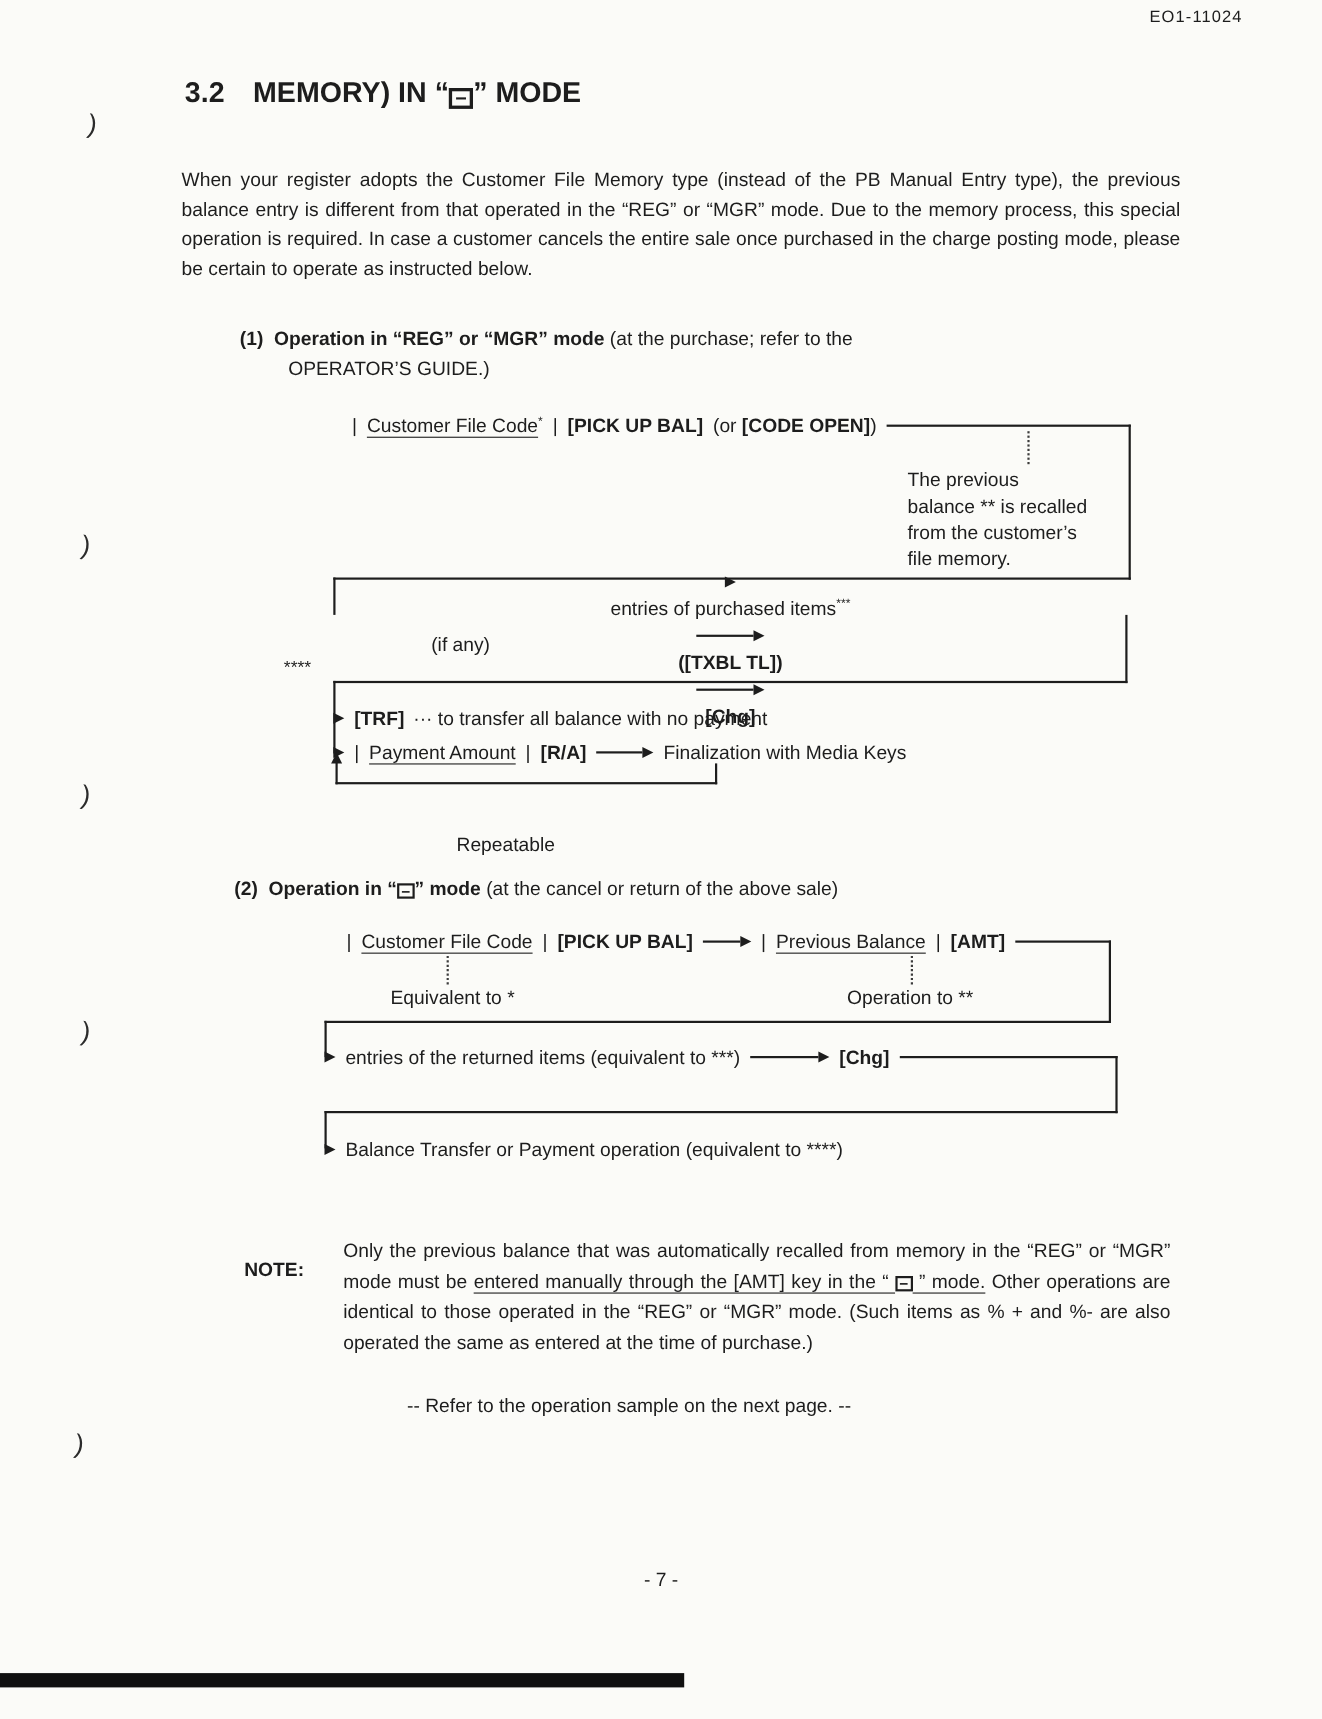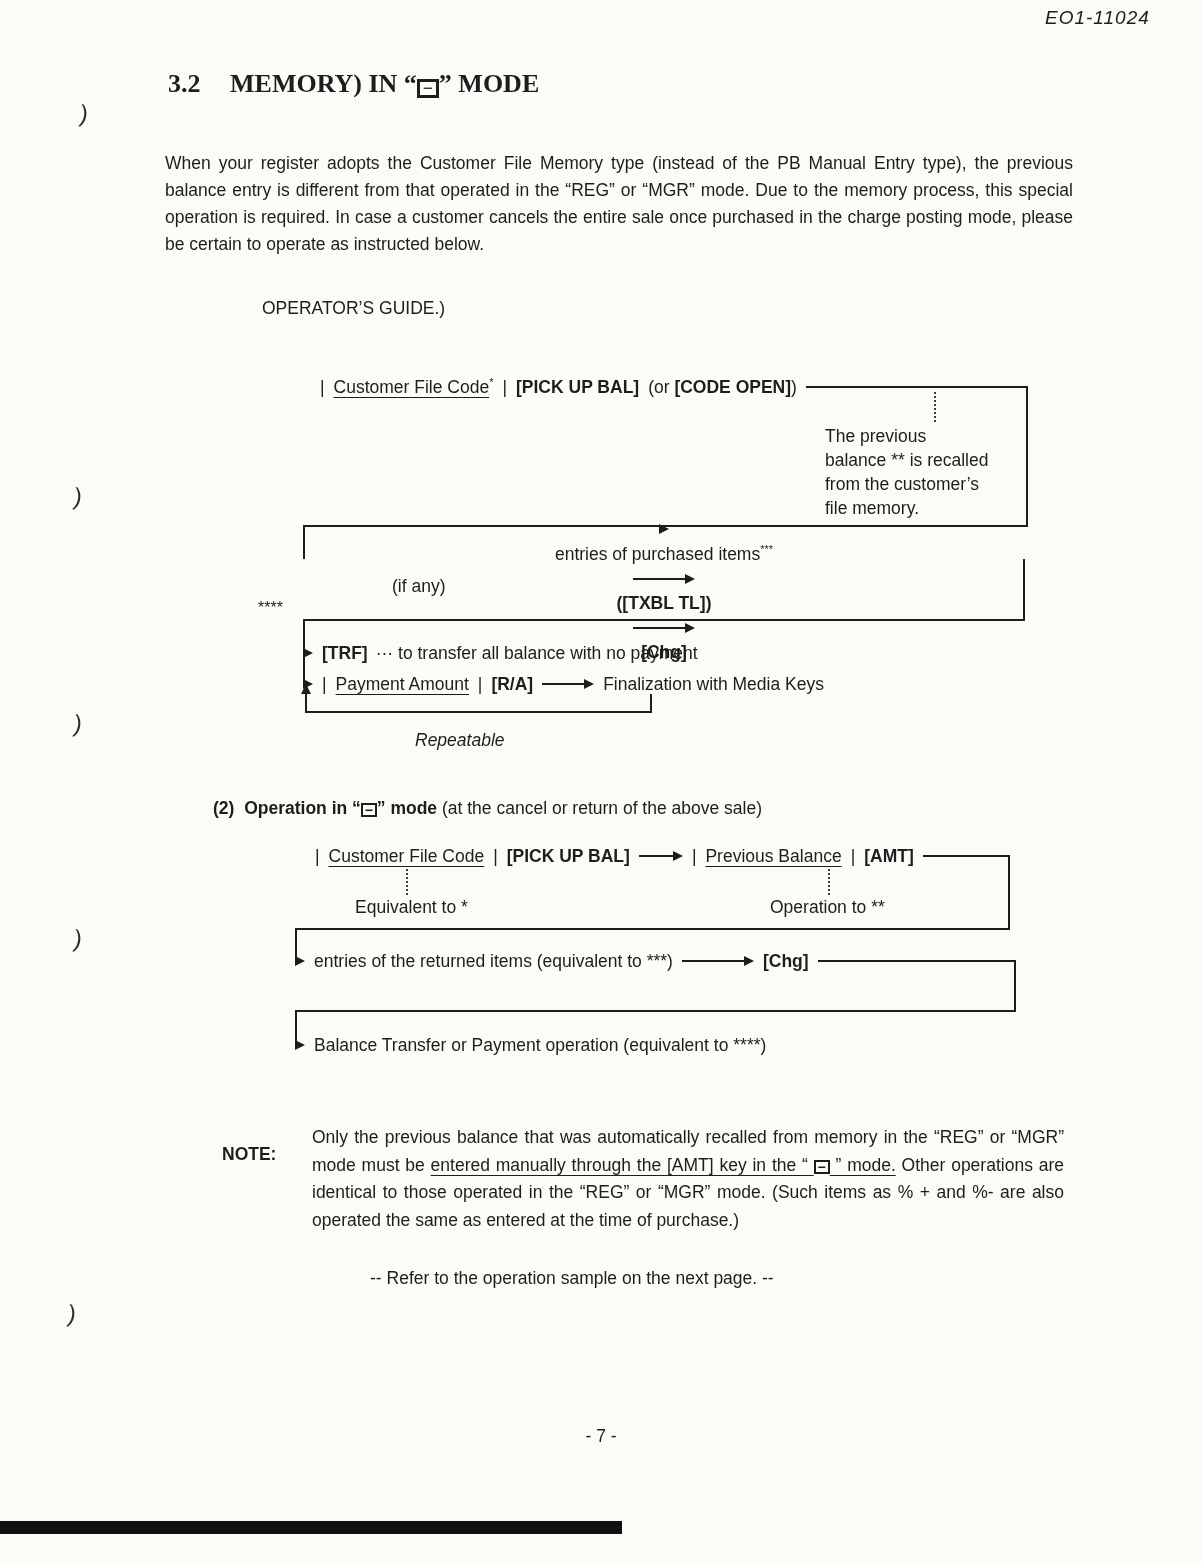--- a/index.html
+++ b/index.html
@@ -20,21 +20,21 @@
   .larrow { display:inline-flex; align-items:center; flex:0 0 auto; }
   .flowrow { position:absolute; display:flex; align-items:center; gap:9px; height:26px; white-space:nowrap; }
   sup { font-size:11px; vertical-align:7px; }
   .ulab { text-decoration:underline; text-underline-offset:4px; }
   b { font-weight:bold; }
   .bminus {
     display:inline-block; width:16px; height:14px; border:2px solid #1d1d1d;
     line-height:10px; text-align:center; font-size:14px; font-weight:bold; vertical-align:-1px;
   }
   .bminus-lg { width:22px; height:19px; border:3px solid #1d1d1d; line-height:13px; font-size:18px; vertical-align:-2px; }
-  .doc-code { font-size:19px; letter-spacing:1px;font-style:italic; }
+  .doc-code { font-size:15px; letter-spacing:1px; }
   .heading { display:flex; font-size:26px; font-weight:bold; line-height:34px; }
   .heading .num { flex:0 0 62px; }
   .heading .l1 { word-spacing:11px; letter-spacing:0.4px; }
   .body-text { line-height:27px; text-align:justify; }
   .sec-head { line-height:27px; }
   .recall { line-height:24px; }
   .note-body { line-height:27.5px; text-align:justify; }
   .pagenum { width:100%; text-align:center; }
   .blackbar { position:absolute; background:#101010; }
   .artifact { position:absolute; font-size:24px; color:#2b2b2b; transform:rotate(9deg); }
@@ -45,30 +45,31 @@
 <div class="page">
 
   <div class="abs doc-code" style="left:1045px; top:7px;">EO1-11024</div>
 
   <div class="artifact" style="left:80px; top:100px;">)</div>
   <div class="artifact" style="left:74px; top:483px;">)</div>
   <div class="artifact" style="left:74px; top:710px;">)</div>
   <div class="artifact" style="left:74px; top:925px;">)</div>
   <div class="artifact" style="left:68px; top:1300px;">)</div>
 
-  <div class="abs heading" style="left:168px; top:67px; width:915px;font-family:Liberation Serif, serif;">
+  <div class="abs heading" style="left:168px; top:67px; width:915px;">
     <span class="num">3.2</span>
     <span>
       <span style="display:block;"><span>MEMORY) IN “</span><span class="bminus bminus-lg"><span>−</span></span><span>” MODE</span></span>
     </span>
   </div>
 
   <div class="abs body-text" style="left:165px; top:150px; width:908px;">When your register adopts the Customer File Memory type (instead of the PB Manual Entry type), the previous balance entry is different from that operated in the “REG” or “MGR” mode.   Due to the memory process, this special operation is required.   In case a customer cancels the entire sale once purchased in the charge posting mode, please be certain to operate as instructed below.</div>
 
   <div class="abs sec-head" style="left:218px; top:295px; width:760px;">
+    <div><b>(1)</b>&nbsp; <b>Operation in “REG” or “MGR” mode</b><span> (at the purchase; refer to the</span></div>
     <div style="margin-left:44px;">OPERATOR’S GUIDE.)</div>
   </div>
 
   <div class="flowrow" style="left:320px; top:374px; width:708px;">
     <span>|</span>
     <span><span class="ulab">Customer File Code</span><sup>*</sup></span>
     <span>|</span>
     <b>[PICK UP BAL]</b>
     <span><span>(or </span><b>[CODE OPEN]</b><span>)</span></span>
     <span class="shaft grow"></span>
@@ -123,21 +124,21 @@
         <span class="shaft" style="width:42px;"></span>
         <span class="ah"></span>
       </span>
     <span>Finalization with Media Keys</span>
   </div>
 
   <div class="ah-up" style="left:301px; top:684px;"></div>
   <div class="vline" style="left:305px; top:693px; height:20px;"></div>
   <div class="hline" style="left:305px; top:711px; width:347px;"></div>
   <div class="vline" style="left:650px; top:694px; height:19px;"></div>
-  <div class="abs" style="left:415px; top:730px;font-style:italic;">Repeatable</div>
+  <div class="abs" style="left:415px; top:758px;">Repeatable</div>
 
   <div class="abs sec-head" style="left:213px; top:795px; width:780px;">
     <b>(2)</b>&nbsp; <b><span>Operation in “</span><span class="bminus"><span>−</span></span><span>” mode</span></b><span> (at the cancel or return of the above sale)</span>
   </div>
 
   <div class="flowrow" style="left:315px; top:843px; width:695px;">
     <span>|</span>
     <span class="ulab">Customer File Code</span>
     <span>|</span>
     <b>[PICK UP BAL]</b>

